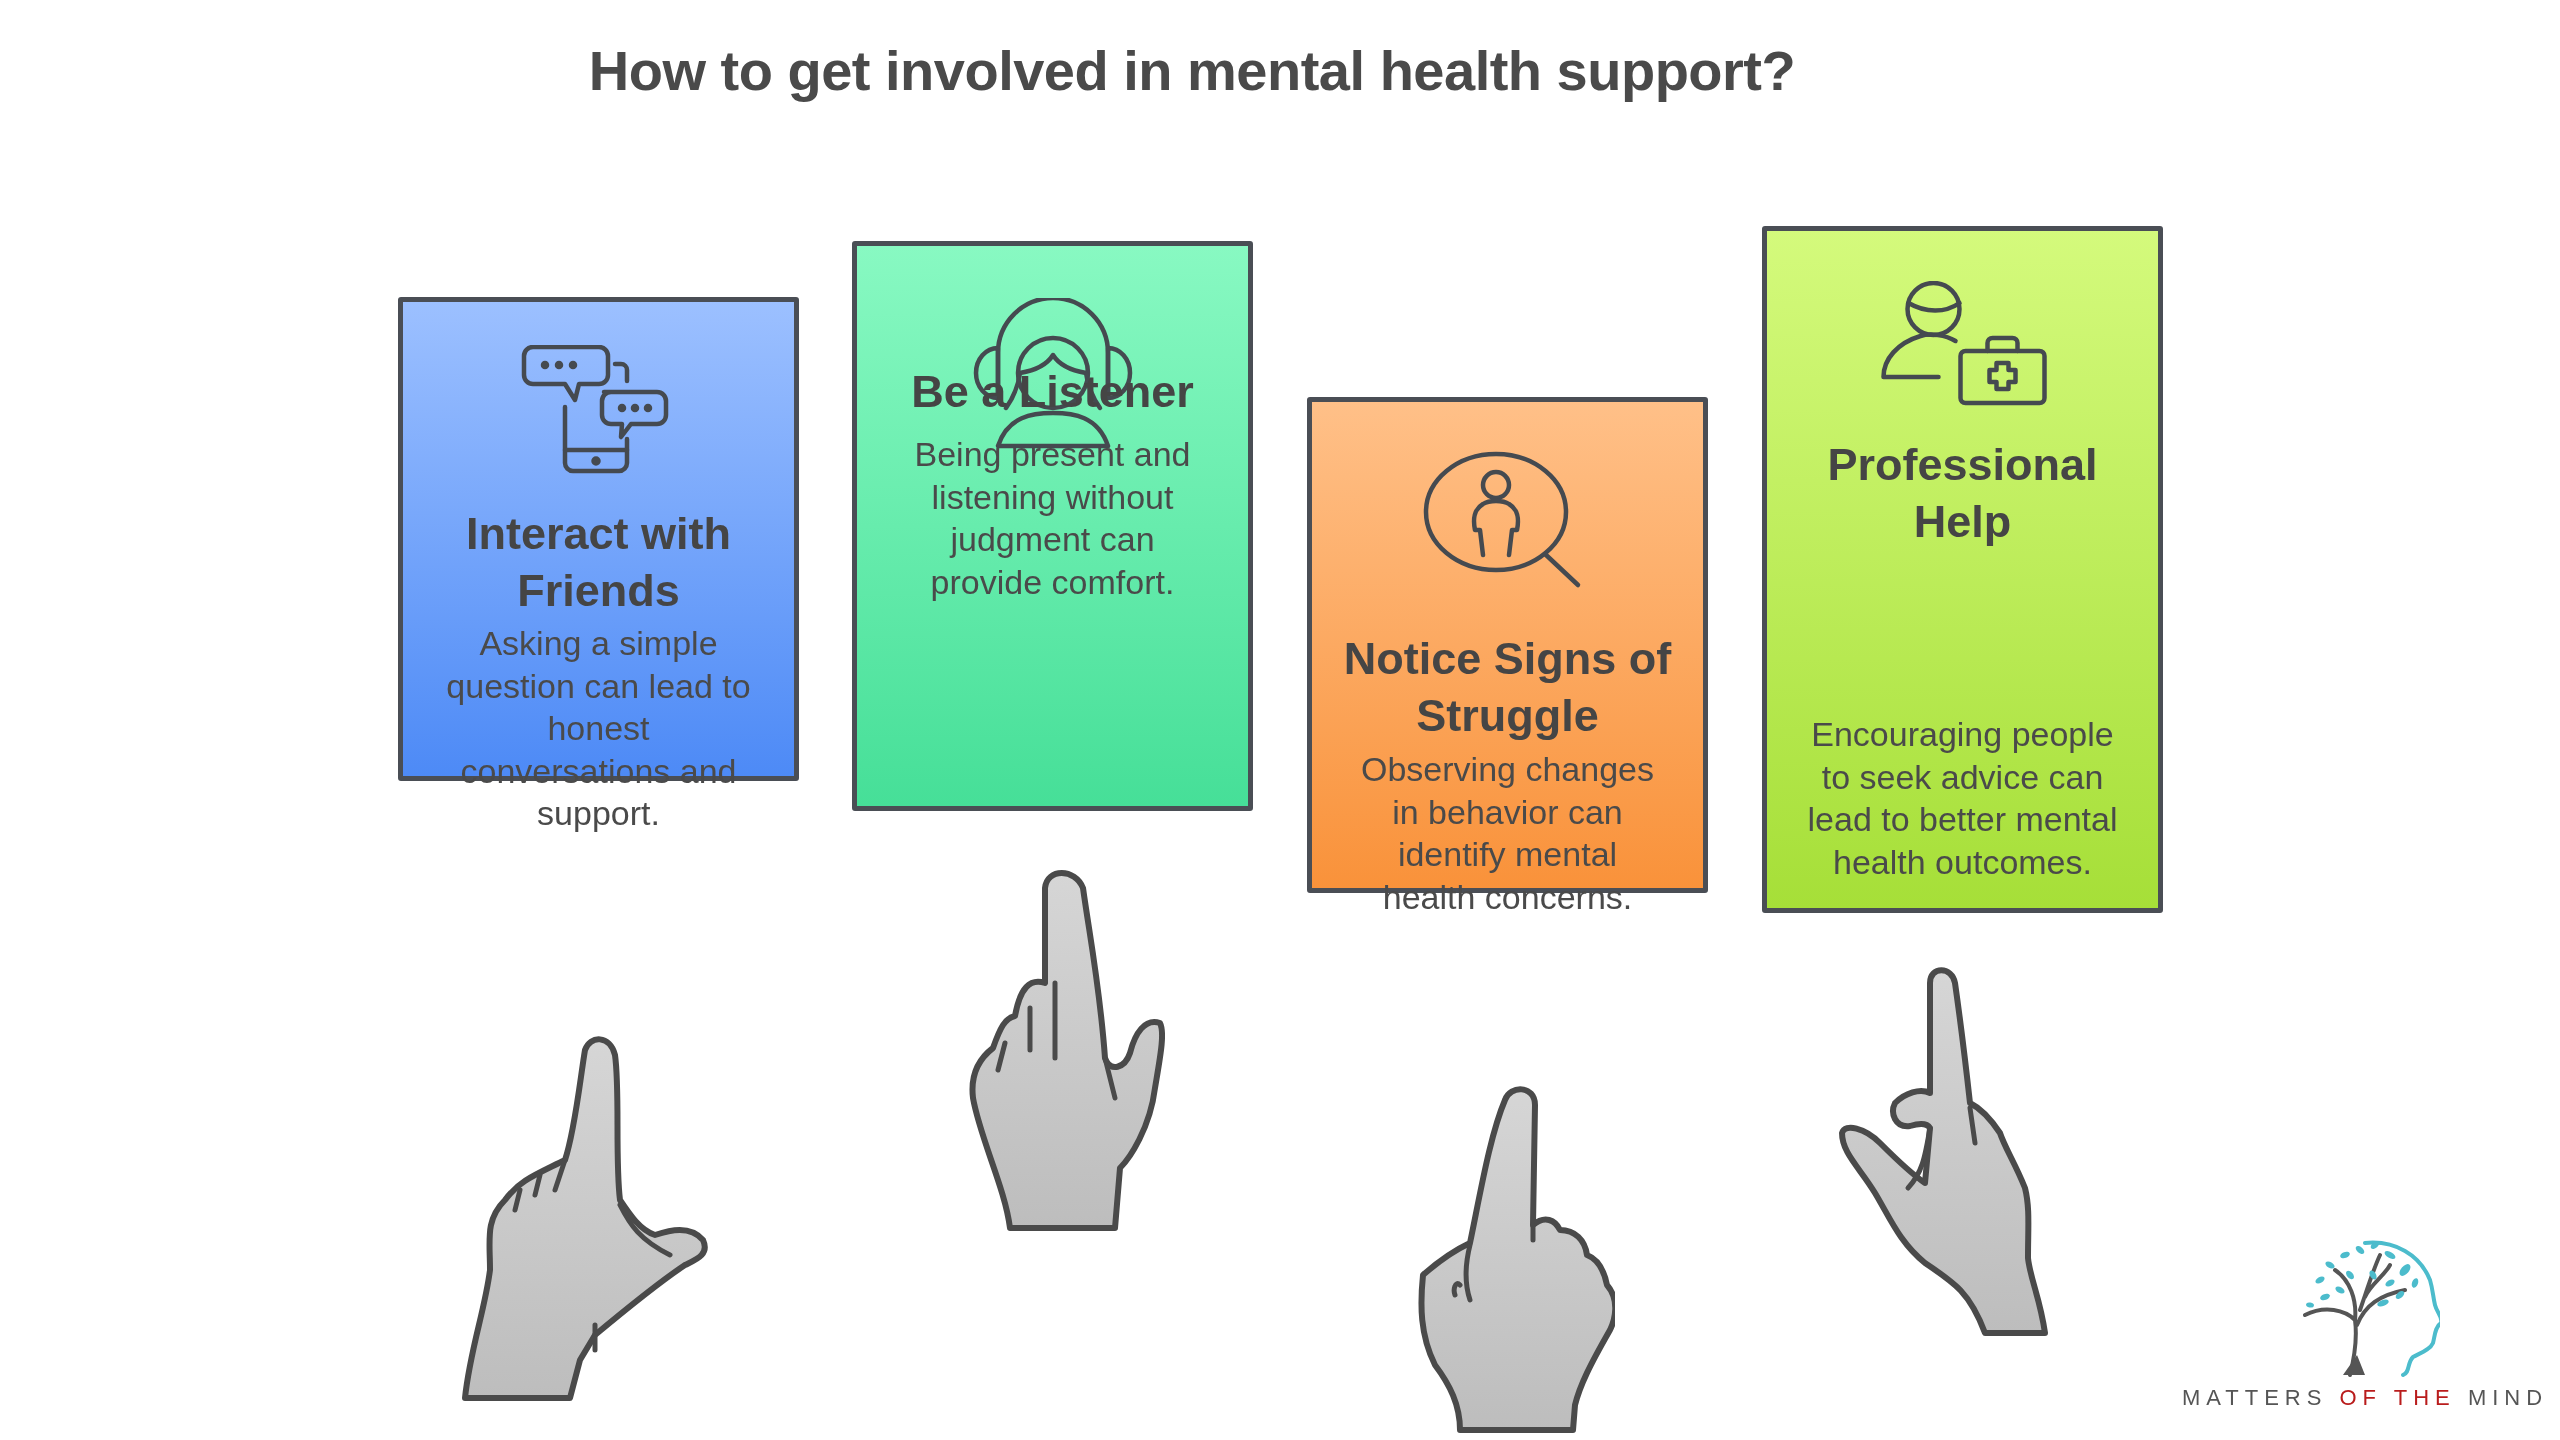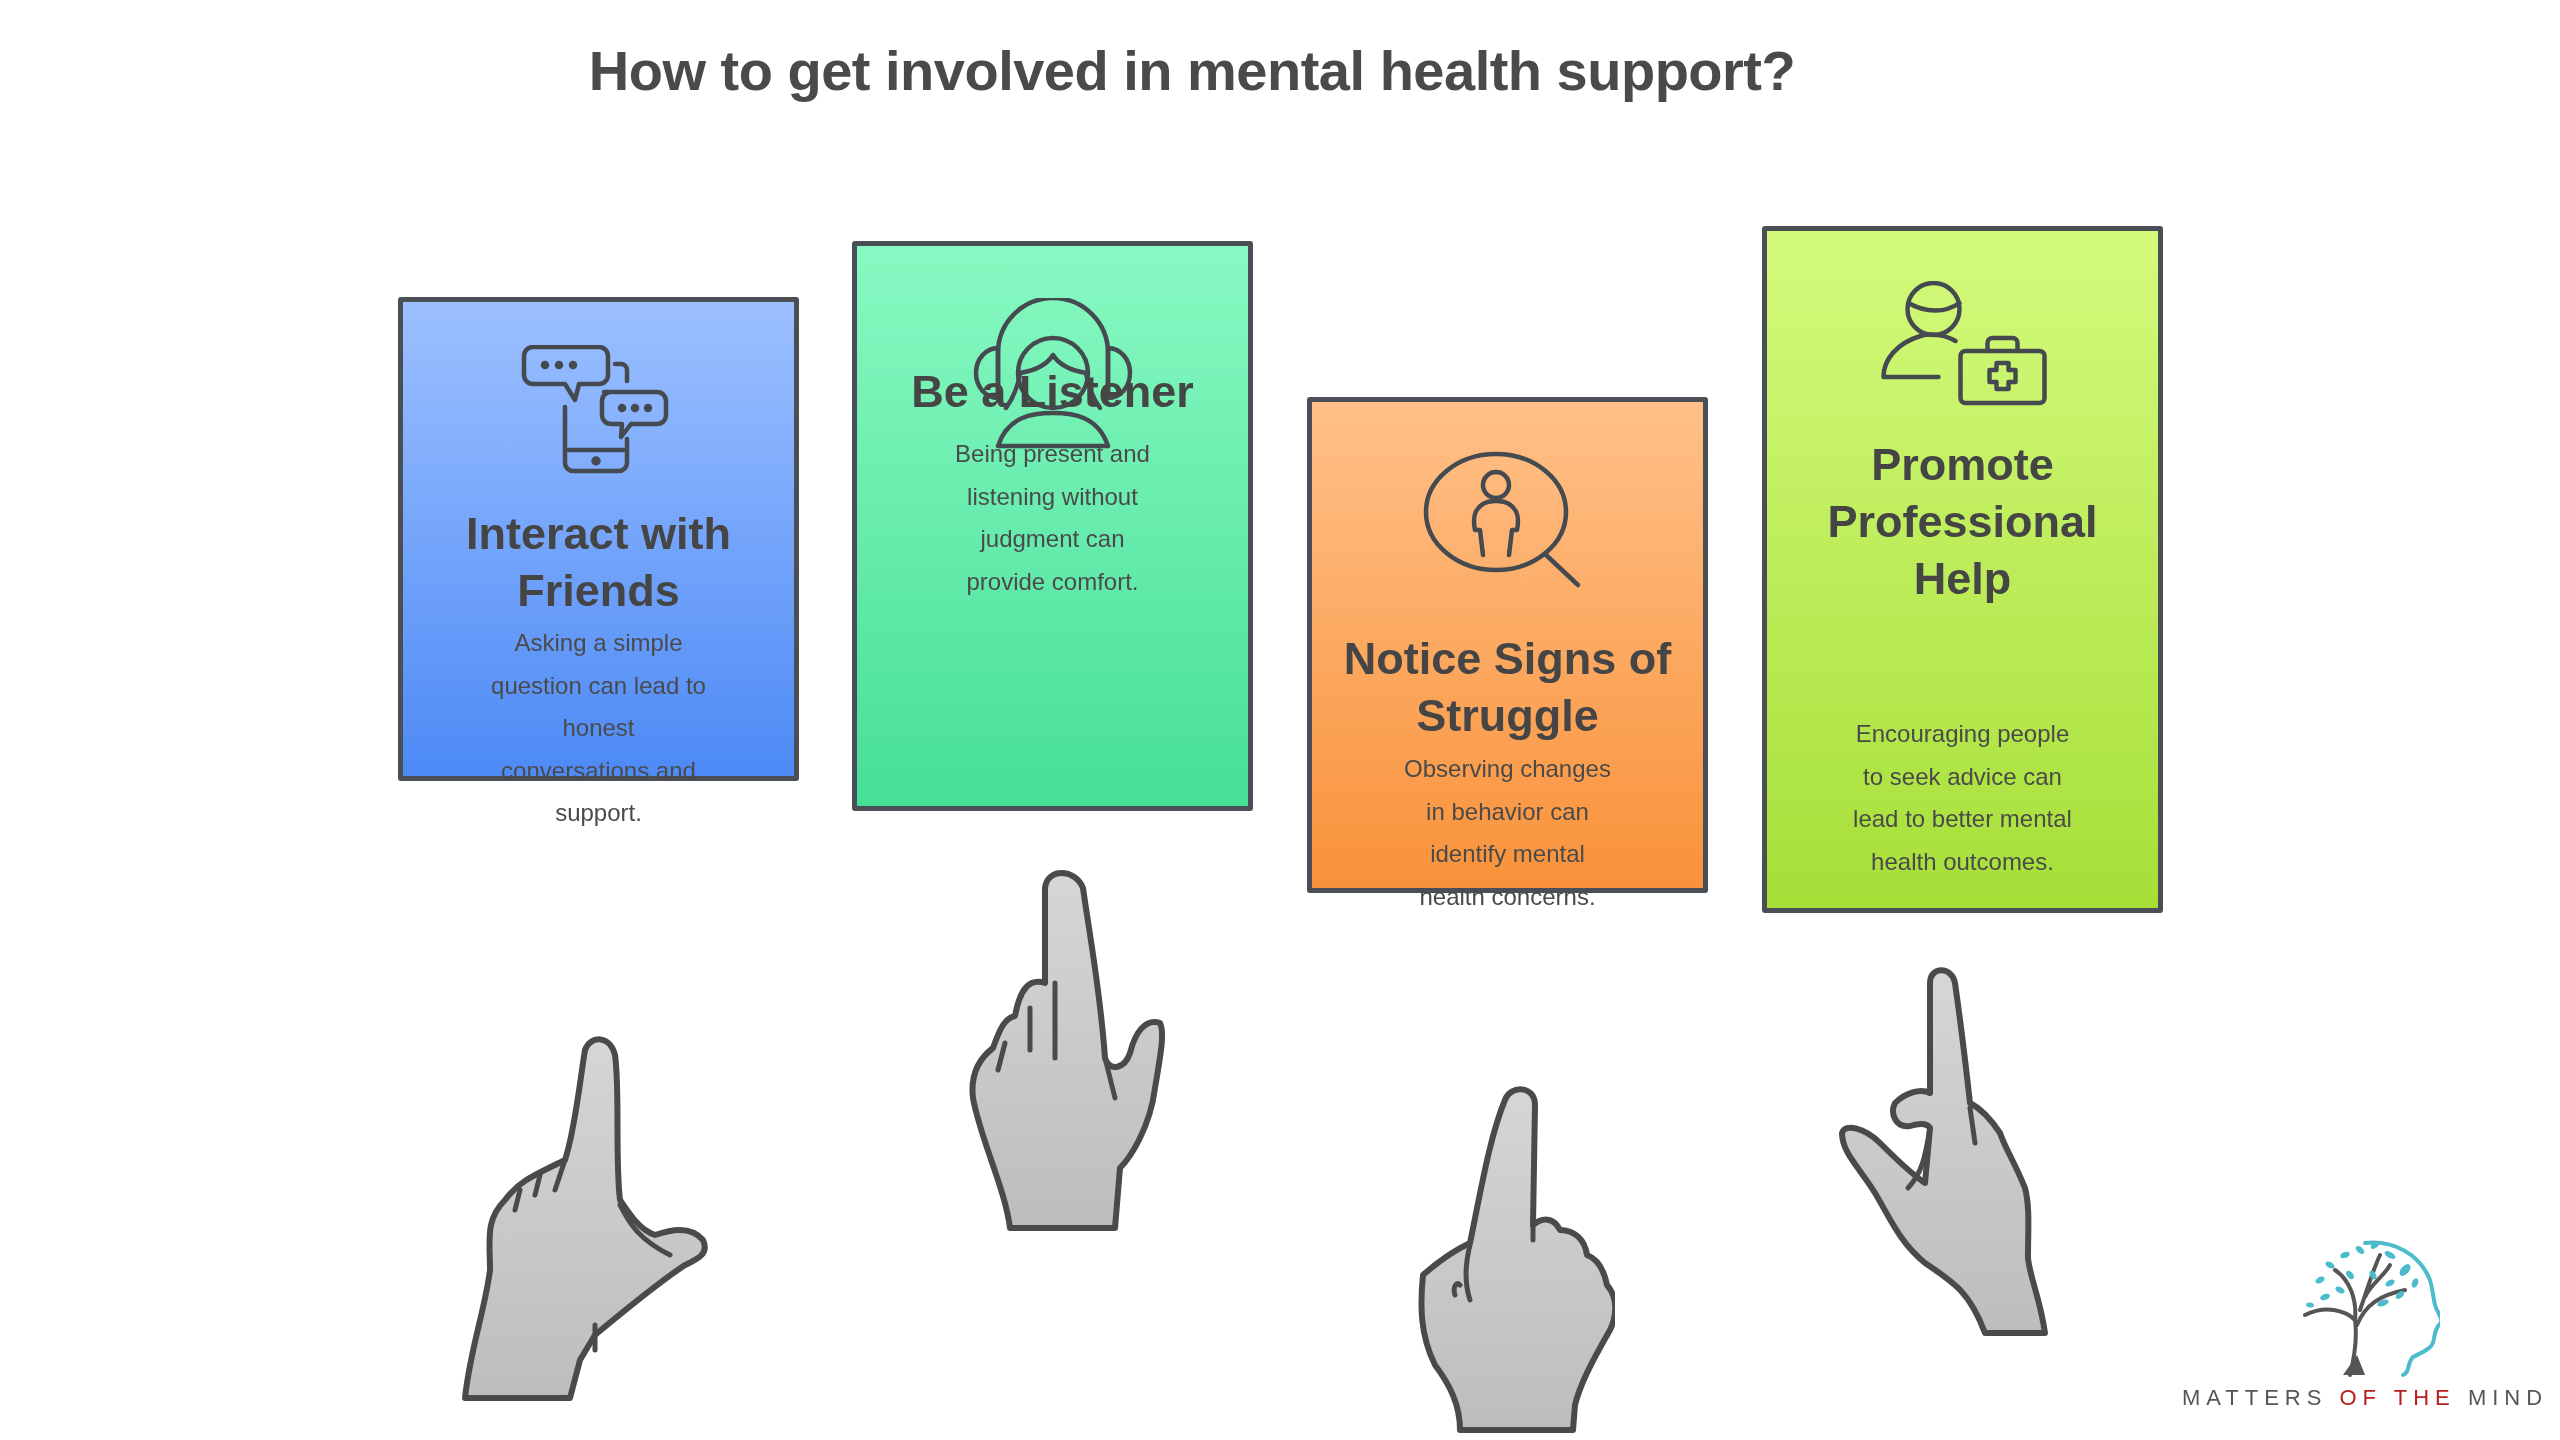--- a/index.html
+++ b/index.html
@@ -5,21 +5,21 @@
   html, body { margin:0; padding:0; }
   body { width:2560px; height:1440px; background:#ffffff; position:relative; overflow:hidden;
          font-family:"Liberation Sans", "DejaVu Sans", sans-serif; color:#444444; }
   .title { position:absolute; left:0; top:38px; width:2384px; text-align:center;
            font-size:56px; font-weight:bold; color:#4a4a4a; letter-spacing:-0.5px; }
   .card { position:absolute; box-sizing:border-box; border:5px solid #4a4e55; border-radius:3px; }
   .card .icon { position:absolute; left:50%; transform:translateX(-50%); }
   .card .heading { position:absolute; left:10px; right:10px; text-align:center;
                    font-weight:bold; font-size:45px; line-height:57px; color:#454545; }
   .card .desc { position:absolute; left:20px; right:20px; text-align:center;
-                font-size:24px; line-height:42.5px; color:#4a4a4a; white-space:pre-line; }
+                font-size:34px; line-height:42.5px; color:#4a4a4a; white-space:pre-line; }
   .hand { position:absolute; }
   .logo { position:absolute; left:2180px; top:1225px; width:370px; height:200px; }
   .logo-text { position:absolute; left:0; top:160px; width:370px; text-align:center;
                font-size:22px; letter-spacing:6px; color:#555555; white-space:nowrap; }
   .logo-text .accent { color:#b91c1c; }
 </style>
 </head>
 <body>
 
 <div class="title">How to get involved in mental health support?</div>
@@ -90,21 +90,20 @@
 <div class="card" style="left:1762px; top:226px; width:401px; height:687px; background:linear-gradient(#d4fa7c,#a6df38);">
   <svg class="icon" style="top:50px" width="175" height="125" viewBox="0 0 175 125" fill="none" stroke="#454a50" stroke-width="4.5" stroke-linecap="round" stroke-linejoin="round">
     <circle cx="58" cy="28" r="26"></circle>
     <path d="M33 22 C50 32 70 32 84 22"></path>
     <path d="M80 60 C70 54 55 52 45 55 C22 62 8 78 8 96 H63"></path>
     <rect x="85" y="70" width="84" height="52" rx="5"></rect>
     <path d="M112 70 V62 a5 5 0 0 1 5 -5 H137 a5 5 0 0 1 5 5 V70"></path>
     <path d="M121 82 H133 V89 H140 V101 H133 V108 H121 V101 H114 V89 H121 Z"></path>
   </svg>
   <div class="heading" style="top:205px">
-    <div>Promote</div>
     <div>Professional</div>
     <div>Help</div>
   </div>
   <div class="desc" style="top:482px">Encouraging people
 to seek advice can
 lead to better mental
 health outcomes.</div>
 </div>
 
 <svg class="hand" style="left:455px; top:1030px" width="260" height="380" viewBox="0 0 260 380">

